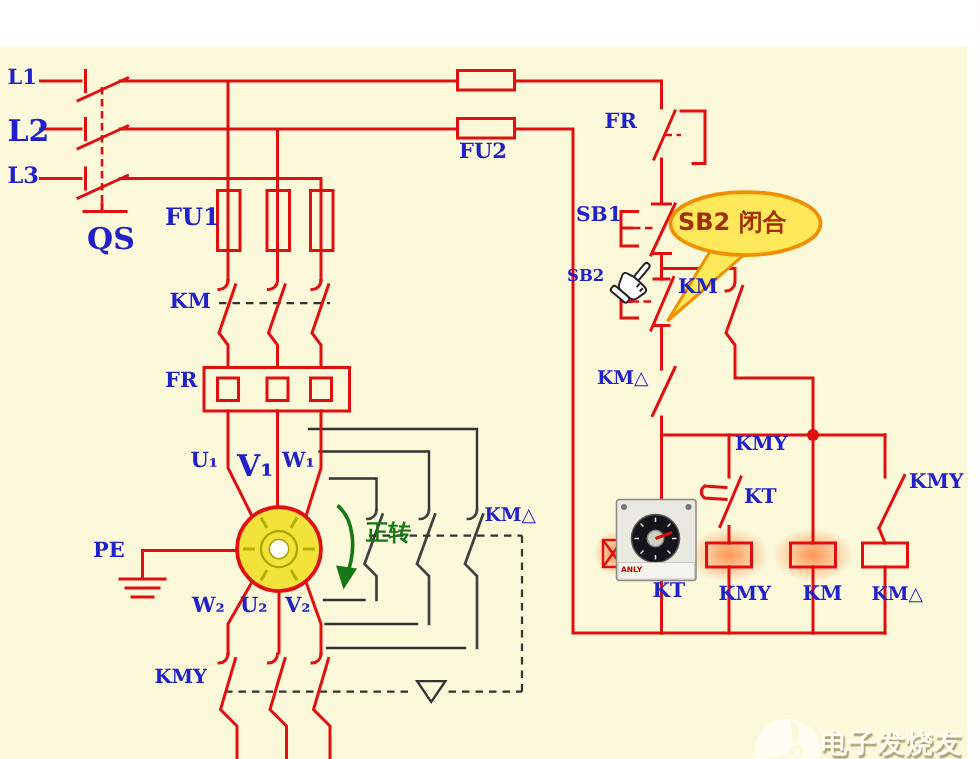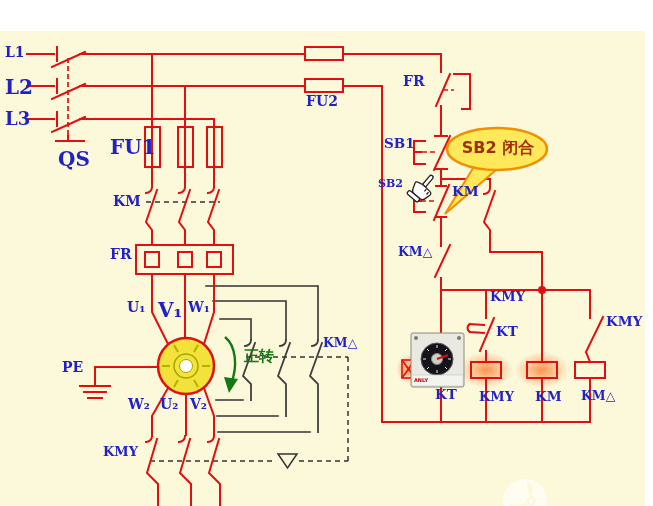--- a/index.html
+++ b/index.html
@@ -9,21 +9,21 @@
   svg{position:absolute;left:0;top:0;}
   .rs{stroke:var(--wire_red,#e01010);stroke-width:2;fill:none;stroke-linecap:square;}
   .rd{stroke:var(--wire_red,#e01010);stroke-width:1.7;fill:none;stroke-dasharray:5,3;}
   .rr{stroke:var(--wire_red,#e01010);stroke-width:2;fill:none;}
   .ks{stroke:var(--mech_black,#333);stroke-width:1.6;fill:none;stroke-linecap:square;}
   .kd{stroke:var(--mech_black,#333);stroke-width:1.5;fill:none;stroke-dasharray:5,4;}
   .ds{stroke:var(--delta_gray,#3f3f3f);stroke-width:1.8;fill:none;stroke-linecap:square;}
   .lbl{position:absolute;font-weight:bold;color:var(--label_blue,#2121c8);
        font-family:"DejaVu Serif","Liberation Serif",serif;white-space:nowrap;line-height:1;}
   .green{color:var(--green,#157815);}
-  .bubble-text{color:var(--bubble_text,#a03000);text-align:center;}
+  .bubble-text{color:var(--bubble_text,#a03000);}
   .wm-brand{position:absolute;color:#fffdf2;font-weight:bold;
             font-family:"DejaVu Serif",serif;text-shadow:1px 2px 1px rgba(150,140,90,.85);}
   .wm-url{position:absolute;color:#fffdf2;font-weight:bold;
           font-family:"DejaVu Sans",sans-serif;text-shadow:1px 1px 1px rgba(150,140,90,.8);}
   .brand-chip{position:absolute;color:#c00000;font-family:"DejaVu Sans",sans-serif;font-weight:bold;}
 </style>
 </head>
 <body>
 
 <div id="stage">
@@ -173,23 +173,23 @@
       <circle cx="525" cy="477" r="22" fill="#fffdf2" opacity="0.95"></circle>
       <path d="M527,456 q10,7 3,17 q-3,-9 -3,-17" fill="var(--background,#fcf8da)"></path>
       <circle cx="514" cy="486" r="4.5" fill="none" stroke="var(--background,#fcf8da)" stroke-width="2.5"></circle>
       <circle cx="531" cy="477" r="3.5" fill="none" stroke="var(--background,#fcf8da)" stroke-width="2.5"></circle>
       <line x1="517" y1="483" x2="528" y2="479" stroke="var(--background,#fcf8da)" stroke-width="2.5"></line>
     </g>
   </svg>
 
   <span class="lbl" style="left:5px;top:21px;font-size:14px">L1</span>
   <span class="lbl" style="left:5px;top:53px;font-size:20px">L2</span>
-  <span class="lbl" style="left:5px;top:86px;font-size:18px">L3</span>
+  <span class="lbl" style="left:5px;top:86px;font-size:15px">L3</span>
   <span class="lbl" style="left:58px;top:125px;font-size:20px">QS</span>
-  <span class="lbl" style="left:110px;top:113px;font-size:20px">FU1</span>
+  <span class="lbl" style="left:110px;top:113px;font-size:16px">FU1</span>
   <span class="lbl" style="left:113px;top:170px;font-size:14px">KM</span>
   <span class="lbl" style="left:110px;top:223px;font-size:14px">FR</span>
   <span class="lbl" style="left:306px;top:70px;font-size:14px">FU2</span>
   <span class="lbl" style="left:127px;top:276px;font-size:14px">U₁</span>
   <span class="lbl" style="left:158px;top:276px;font-size:20px">V₁</span>
   <span class="lbl" style="left:188px;top:276px;font-size:14px">W₁</span>
   <span class="lbl" style="left:62px;top:336px;font-size:14px">PE</span>
   <span class="lbl" style="left:128px;top:373px;font-size:14px">W₂</span>
   <span class="lbl" style="left:160px;top:373px;font-size:14px">U₂</span>
   <span class="lbl" style="left:190px;top:373px;font-size:14px">V₂</span>
@@ -206,14 +206,15 @@
   <span class="lbl" style="left:606px;top:291px;font-size:13.5px">KMY</span>
   <span class="lbl" style="left:435px;top:364px;font-size:13.5px">KT</span>
   <span class="lbl" style="left:479px;top:366px;font-size:13px">KMY</span>
   <span class="lbl" style="left:535px;top:366px;font-size:13.5px">KM</span>
   <span class="lbl" style="left:581px;top:366px;font-size:12.5px">KM△</span>
 
   <span class="lbl bubble-text" style="left:452px;top:116px;width:92px;font-size:16px;font-family:'DejaVu Sans',sans-serif">SB2 闭合</span>
 
   <span class="brand-chip" style="left:414px;top:353px;font-size:5px">ANLY</span>
 
+  <span class="wm-brand" style="left:547px;top:459px;font-size:18px;letter-spacing:1px">电子发烧友</span>
   <span class="wm-url" style="left:548px;top:482px;font-size:11px">www.elecfans.com</span>
 </div>
 
 </body></html>

